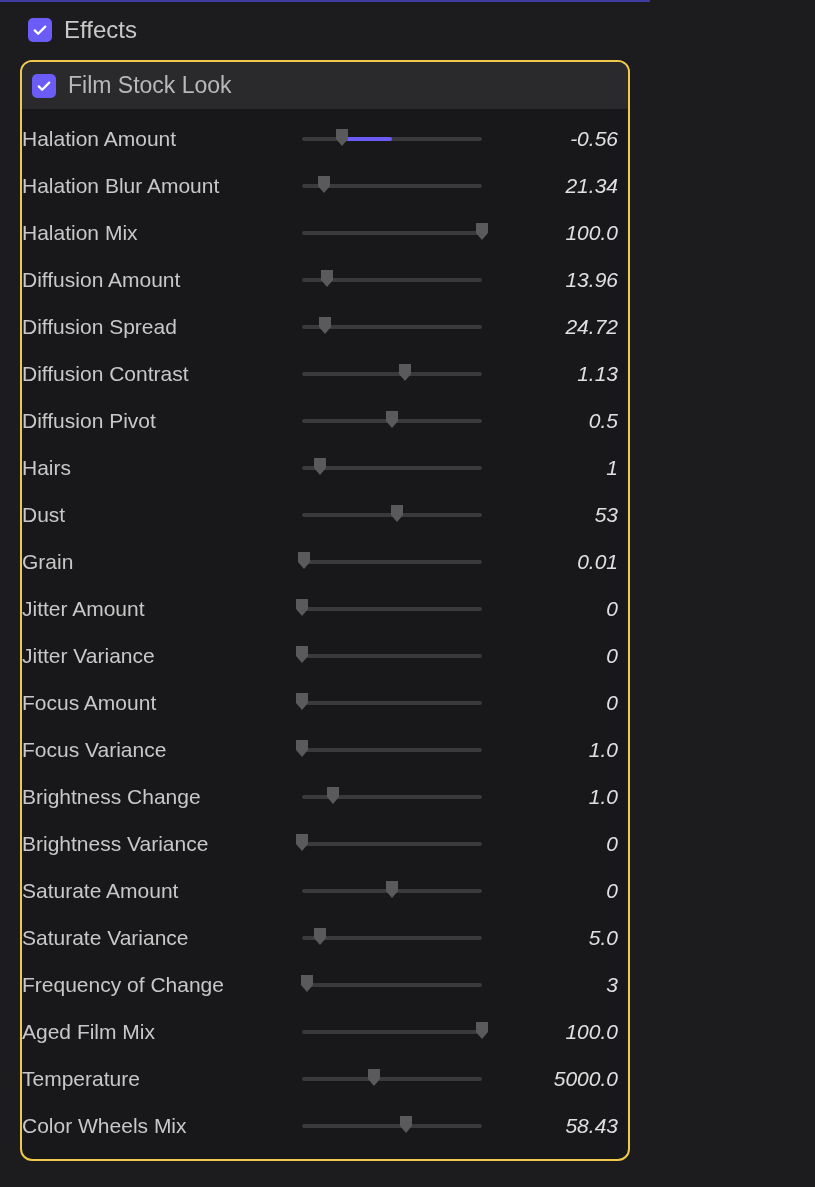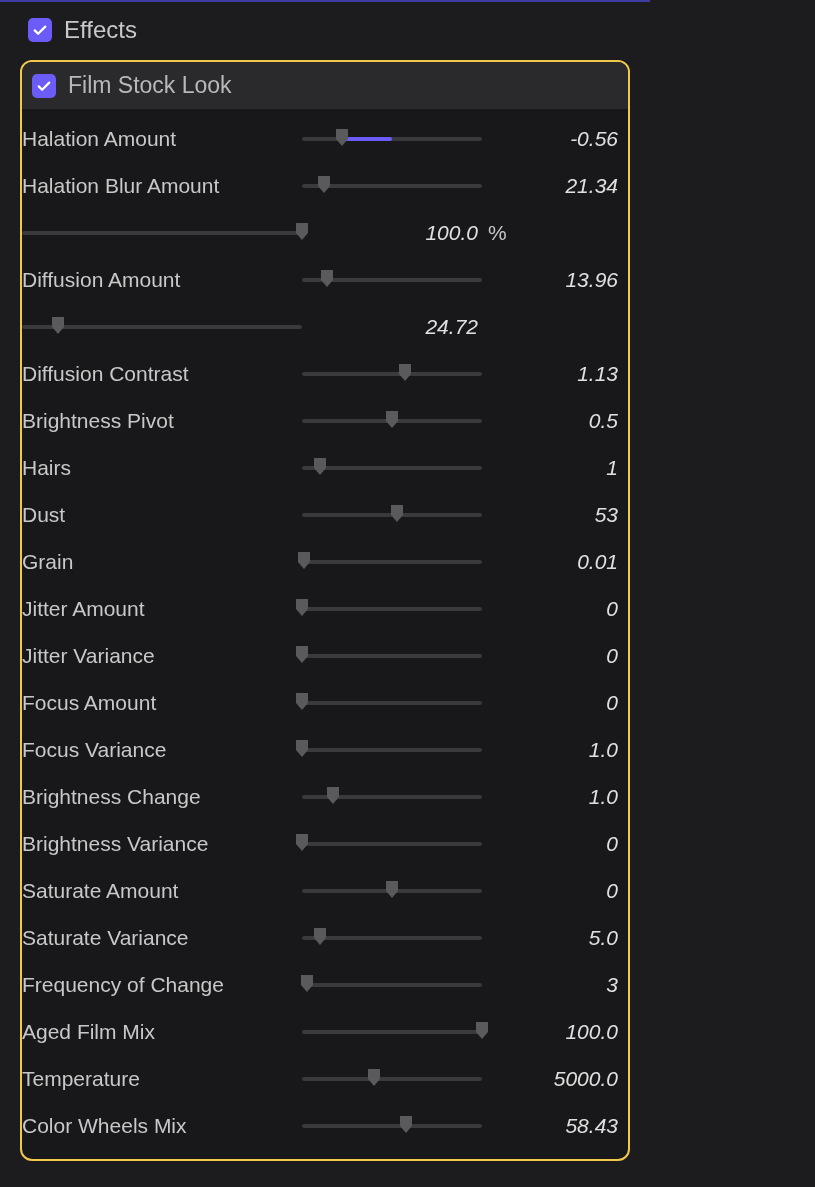--- a/index.html
+++ b/index.html
@@ -166,20 +166,21 @@
           </div>
           <div class="value">21.34</div>
           <div class="unit"></div>
           <div class="keyframe">
             <svg viewBox="0 0 16 16">
               <path d="M8 1 L15 8 L8 15 L1 8 Z" fill="none" stroke="#888" stroke-width="1.5"></path>
             </svg>
           </div>
         </div>
         <div class="row">
+          <div class="label">Halation Mix</div>
           <div class="slider-wrap">
             <div class="track"></div>
             <div class="thumb" style="left: 100%;">
               <svg viewBox="0 0 16 20">
                 <path d="M2 0 h12 v10 l-6 7 l-6 -7 Z" fill="#5a5a5d"></path>
               </svg>
             </div>
           </div>
           <div class="value">100.0</div>
           <div class="unit">%</div>
@@ -201,20 +202,21 @@
           </div>
           <div class="value">13.96</div>
           <div class="unit">%</div>
           <div class="keyframe">
             <svg viewBox="0 0 16 16">
               <path d="M8 1 L15 8 L8 15 L1 8 Z" fill="none" stroke="#888" stroke-width="1.5"></path>
             </svg>
           </div>
         </div>
         <div class="row">
+          <div class="label">Diffusion Spread</div>
           <div class="slider-wrap">
             <div class="track"></div>
             <div class="thumb" style="left: 13%;">
               <svg viewBox="0 0 16 20">
                 <path d="M2 0 h12 v10 l-6 7 l-6 -7 Z" fill="#5a5a5d"></path>
               </svg>
             </div>
           </div>
           <div class="value">24.72</div>
           <div class="unit"></div>
@@ -236,21 +238,21 @@
           </div>
           <div class="value">1.13</div>
           <div class="unit"></div>
           <div class="keyframe">
             <svg viewBox="0 0 16 16">
               <path d="M8 1 L15 8 L8 15 L1 8 Z" fill="none" stroke="#888" stroke-width="1.5"></path>
             </svg>
           </div>
         </div>
         <div class="row">
-          <div class="label">Brightness Pivot</div>
+          <div class="label">Diffusion Pivot</div>
           <div class="slider-wrap">
             <div class="track"></div>
             <div class="thumb" style="left: 50%;">
               <svg viewBox="0 0 16 20">
                 <path d="M2 0 h12 v10 l-6 7 l-6 -7 Z" fill="#5a5a5d"></path>
               </svg>
             </div>
           </div>
           <div class="value">0.5</div>
           <div class="unit"></div>

